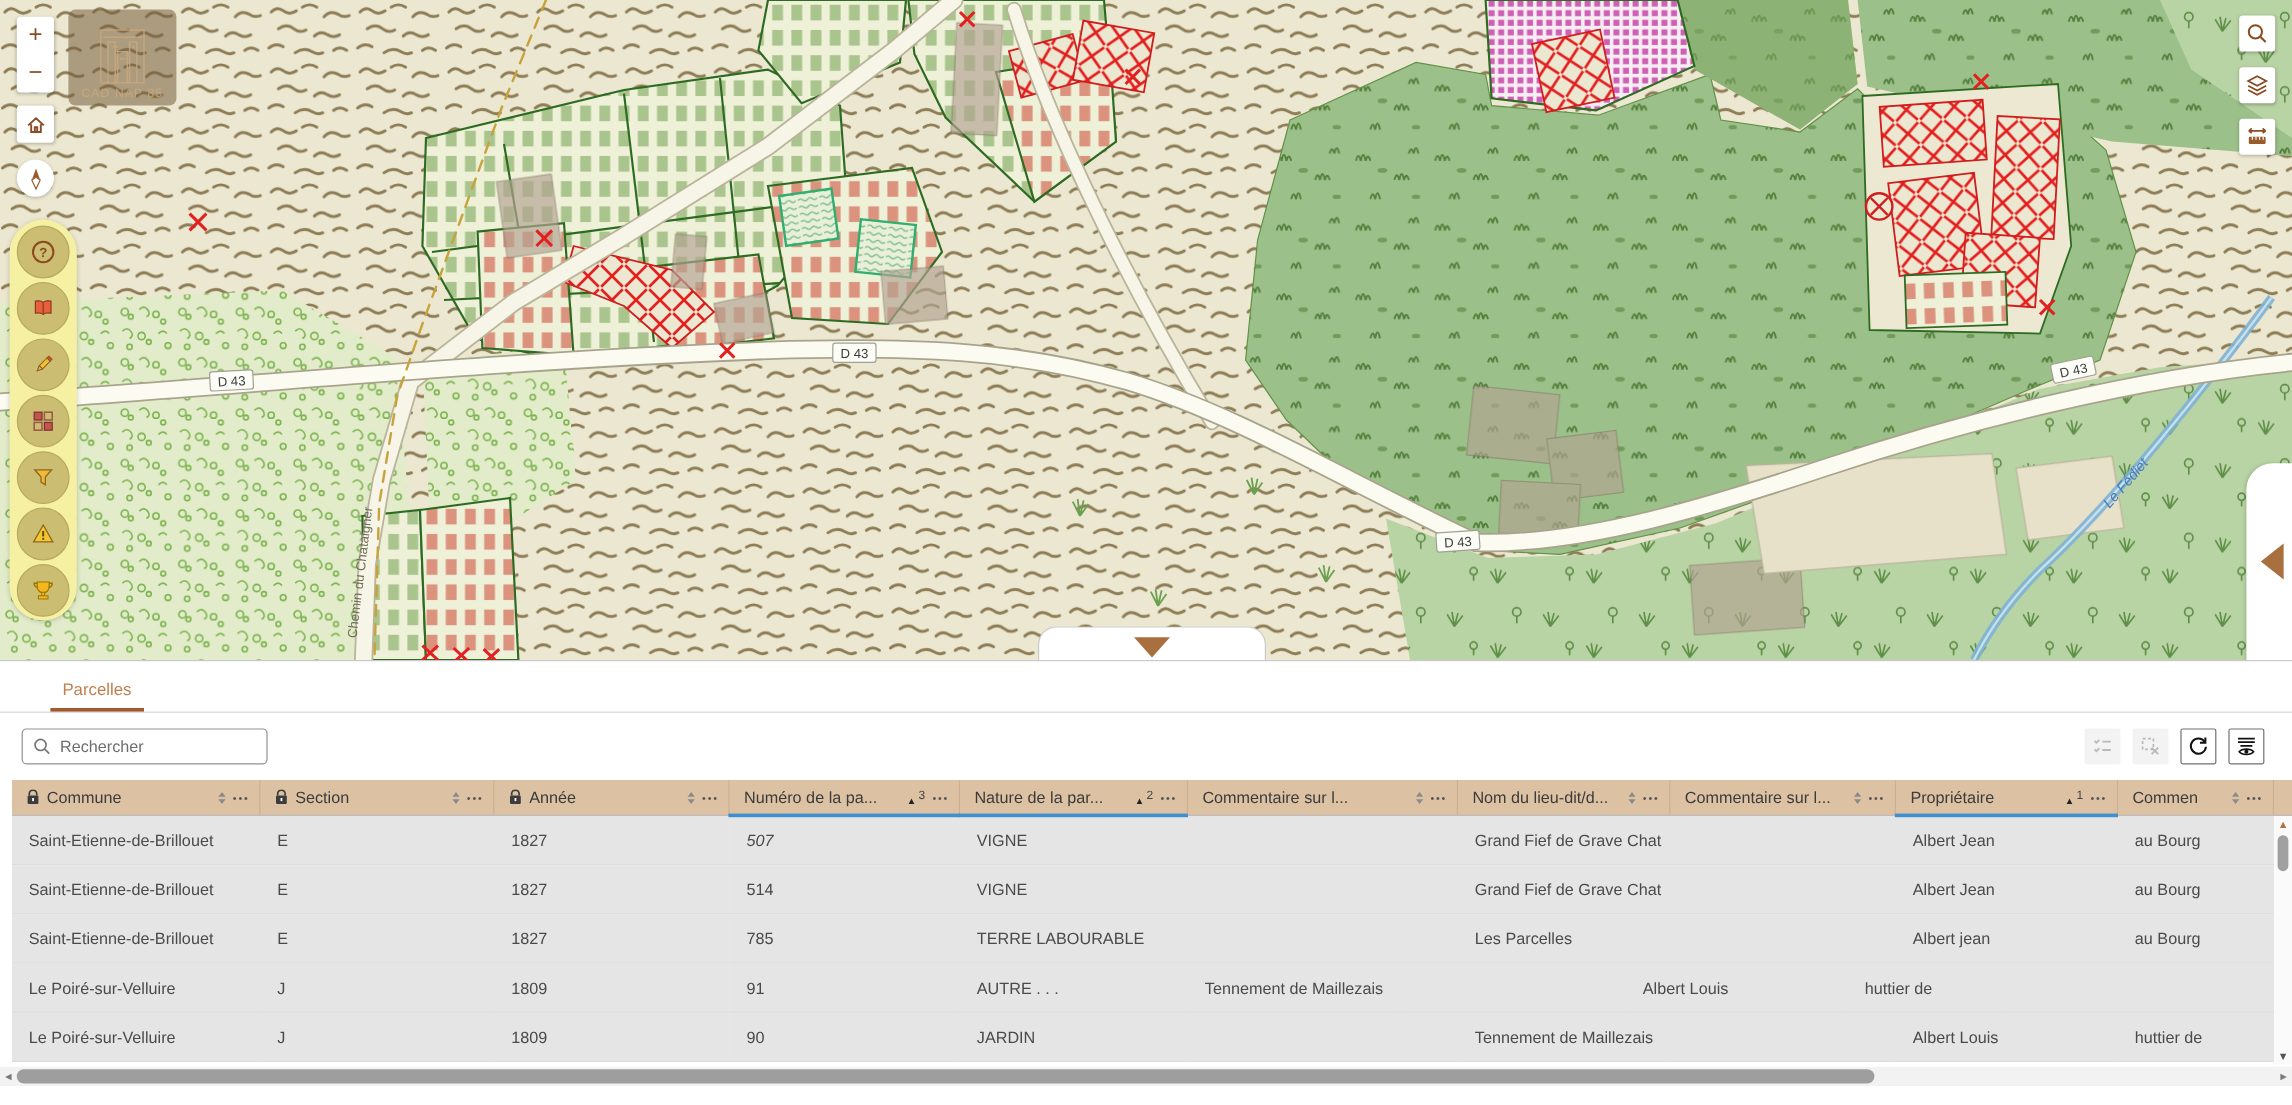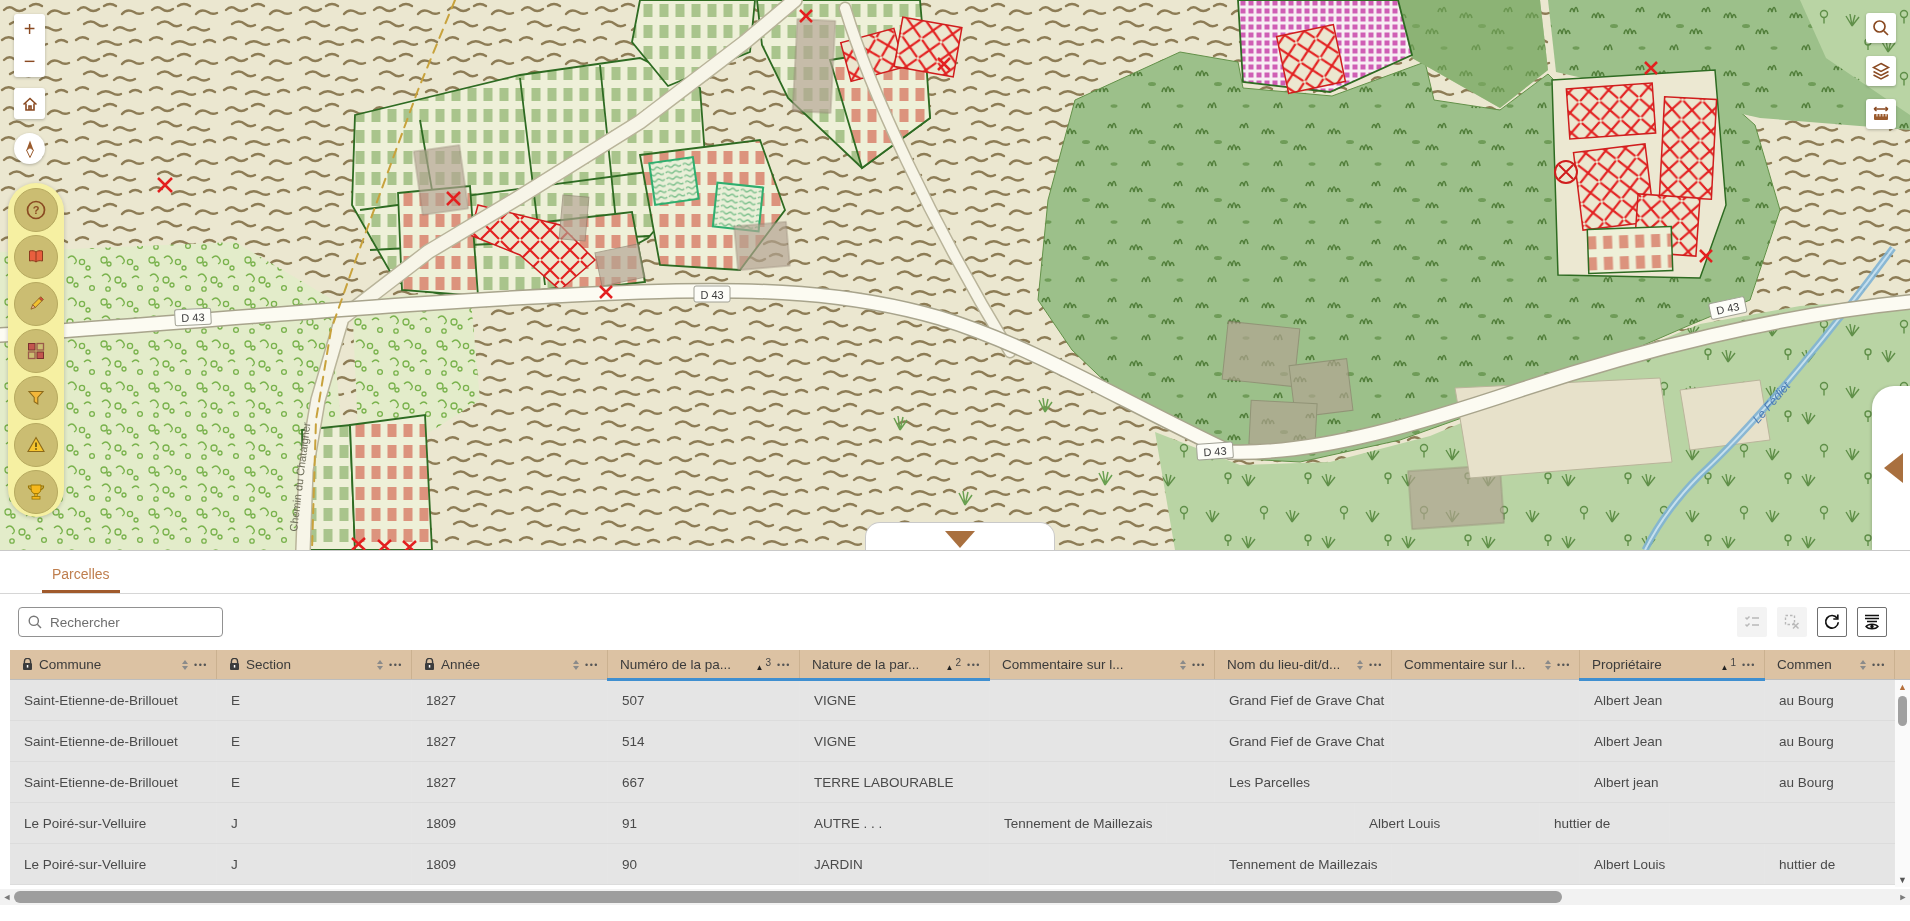--- a/index.html
+++ b/index.html
@@ -313,20 +313,30 @@
         </g>
         <g transform="translate(1728,309) rotate(-12)">
           <rect x="-18" y="-9" width="36" height="16" rx="2" fill="#fdfdf8" stroke="#a0a094"></rect>
           <text y="3.5">D 43</text>
         </g>
       </g>
       <text transform="translate(297,532) rotate(-83)" font-size="11" fill="#6e6e5a">Chemin du Chataigner</text>
       <text transform="translate(1758,424) rotate(-49)" font-size="12" font-style="italic" fill="#4a7ab5">Le Fédiet</text>
     </svg>
 
+    <div class="logo">
+      <svg width="56" height="52" viewBox="0 0 56 52">
+        <g stroke="#cfa87c" stroke-width="1.2" fill="none" opacity="0.8">
+          <rect x="10" y="4" width="36" height="44"></rect>
+          <path d="M16 48 V14 h6 v34 M34 48 V14 h6 v34 M24 48 V22 h8 v26"></path>
+          <path d="M12 10 h32 M20 18 h4 M36 18 h2 M26 28 h4"></path>
+        </g>
+      </svg>
+      <div class="logo-text">CAD NAP 85</div>
+    </div>
 
     <div class="zoomctrl">
       <div>+</div>
       <div>−</div>
     </div>
     <div class="mapbtn homebtn">
       <svg width="20" height="20" viewBox="0 0 20 20">
         <path d="M3.5 10.5 L10 4.5 l6.5 6 M6 9.5 V16 h8 V9.5 M9 16 v-4 h2 v4" fill="none" stroke="#8a4a22" stroke-width="1.6"></path>
       </svg>
     </div>
@@ -580,21 +590,21 @@
               </span>
               <span class="dots">•••</span>
             </span>
           </div>
         </div>
       <div class="tbody" id="tbody">
           <div class="trow">
             <div class="tcell" style="width: 207px;">Saint-Etienne-de-Brillouet</div>
             <div class="tcell" style="width: 195px;">E</div>
             <div class="tcell" style="width: 196px;">1827</div>
-            <div class="tcell" style="width: 192px;">507</div>
+            <div class="tcell" style="width: 192px; font-style: italic;">507</div>
             <div class="tcell" style="width: 190px;">VIGNE</div>
             <div class="tcell" style="width: 225px;"></div>
             <div class="tcell" style="width: 177px;">Grand Fief de Grave Chat</div>
             <div class="tcell" style="width: 188px;"></div>
             <div class="tcell" style="width: 185px;">Albert Jean</div>
             <div class="tcell" style="width: 130px;">au Bourg</div>
           </div>
           <div class="trow">
             <div class="tcell" style="width: 207px;">Saint-Etienne-de-Brillouet</div>
             <div class="tcell" style="width: 195px;">E</div>
@@ -604,21 +614,21 @@
             <div class="tcell" style="width: 225px;"></div>
             <div class="tcell" style="width: 177px;">Grand Fief de Grave Chat</div>
             <div class="tcell" style="width: 188px;"></div>
             <div class="tcell" style="width: 185px;">Albert Jean</div>
             <div class="tcell" style="width: 130px;">au Bourg</div>
           </div>
           <div class="trow">
             <div class="tcell" style="width: 207px;">Saint-Etienne-de-Brillouet</div>
             <div class="tcell" style="width: 195px;">E</div>
             <div class="tcell" style="width: 196px;">1827</div>
-            <div class="tcell" style="width: 192px;">667</div>
+            <div class="tcell" style="width: 192px;">785</div>
             <div class="tcell" style="width: 190px;">TERRE LABOURABLE</div>
             <div class="tcell" style="width: 225px;"></div>
             <div class="tcell" style="width: 177px;">Les Parcelles</div>
             <div class="tcell" style="width: 188px;"></div>
             <div class="tcell" style="width: 185px;">Albert jean</div>
             <div class="tcell" style="width: 130px;">au Bourg</div>
           </div>
           <div class="trow">
             <div class="tcell" style="width: 207px;">Le Poiré-sur-Velluire</div>
             <div class="tcell" style="width: 195px;">J</div>

